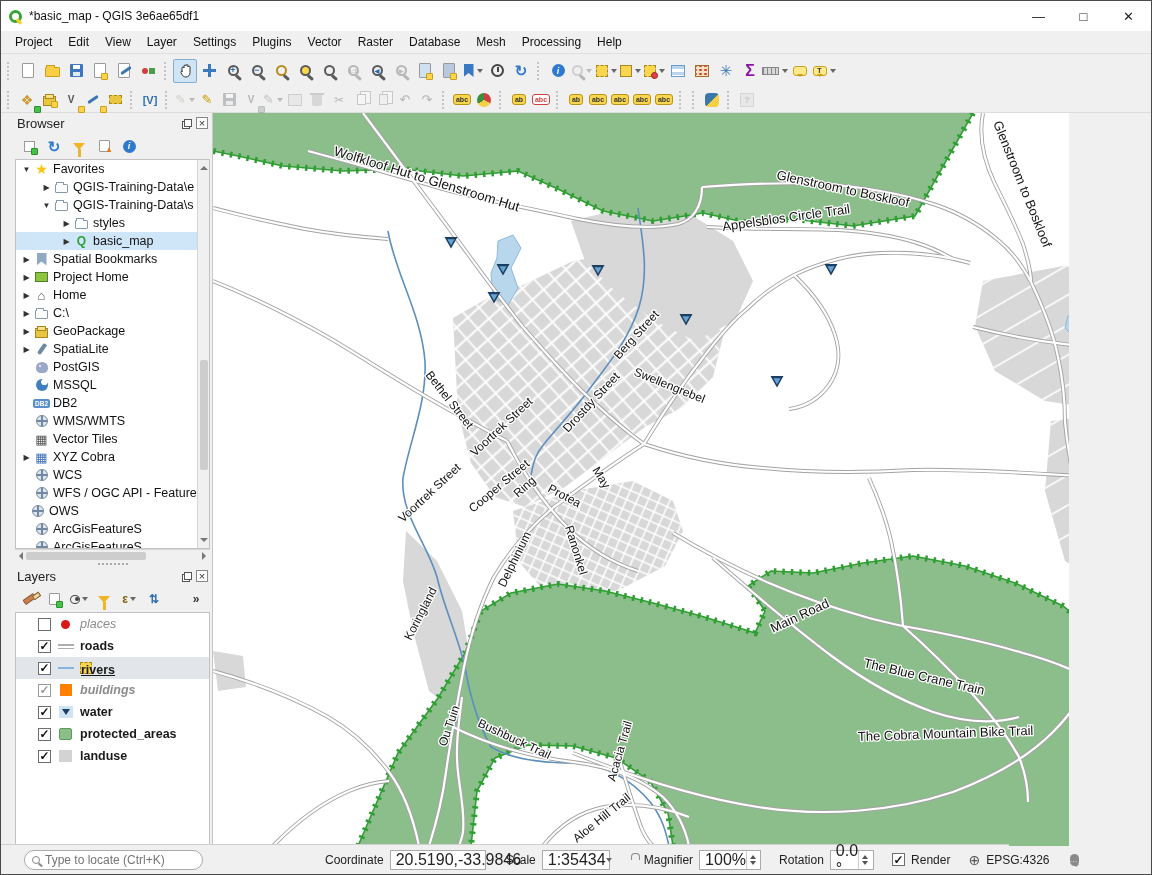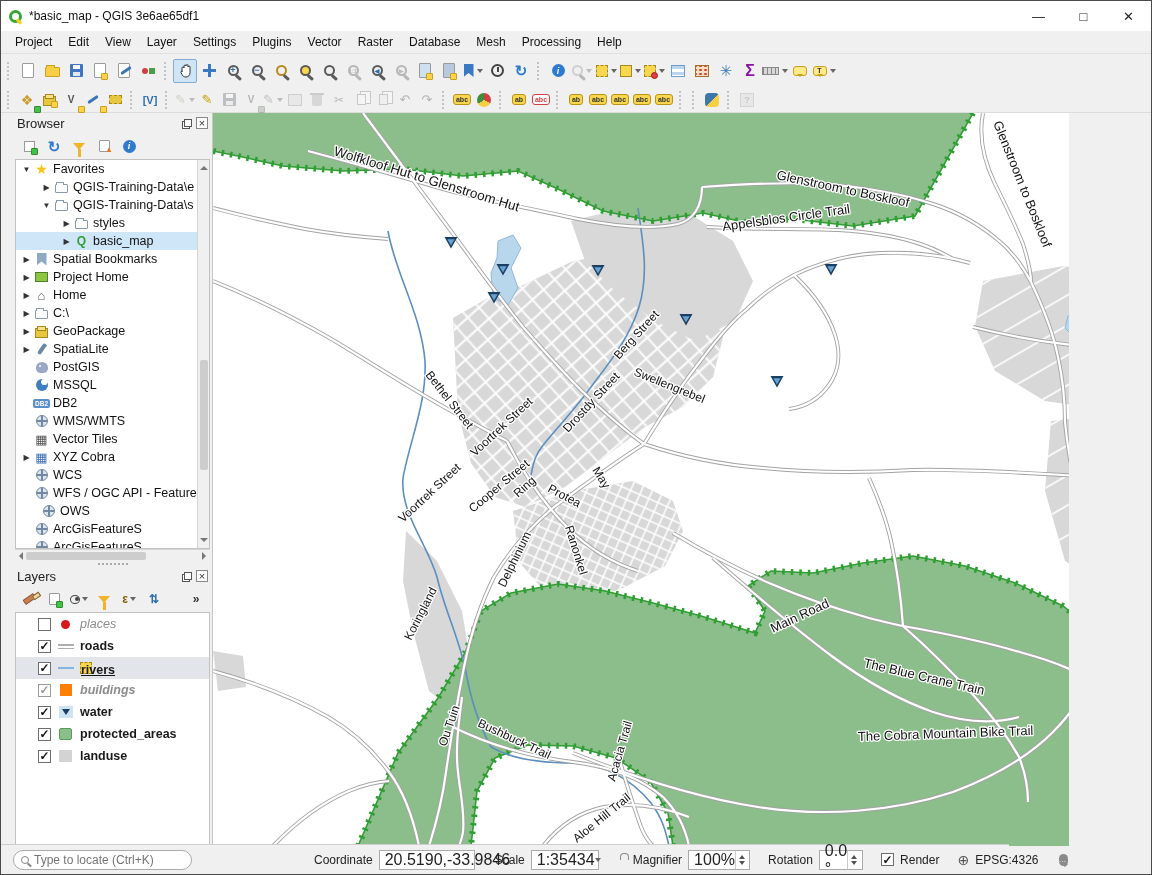--- a/index.html
+++ b/index.html
@@ -133,21 +133,21 @@
 .sym-bld{width:12px;height:12px;background:#ff8000}
 .sym-water{width:14px;height:12px;background:#cfe4f2;display:flex;align-items:center;justify-content:center}
 .sym-water i{width:0;height:0;border-left:4px solid transparent;border-right:4px solid transparent;border-top:6px solid #1b3f63}
 .sym-prot{width:13px;height:12px;background:#8cbe8b;border:1px solid #55a055;border-radius:2px}
 .sym-land{width:13px;height:12px;background:#d3d3d3}
 
 .map{flex:1;position:relative;background:#fff;overflow:hidden}
 .map svg{display:block}
 .ml{font-family:"Liberation Sans",sans-serif;fill:#111;paint-order:stroke;stroke:#ffffff;stroke-width:2.6px;stroke-linejoin:round}
 
-.statusbar{position:absolute;left:0;bottom:0;width:1008px;height:30px;background:#f0f0f0;border-top:1px solid #cfcfcf;display:flex;align-items:center;font-size:12px;color:#222;padding:0 12px;gap:6px}
+.statusbar{position:absolute;left:0;bottom:0;width:1008px;height:30px;background:#f0f0f0;border-top:1px solid #cfcfcf;display:flex;align-items:center;font-size:12px;color:#222;padding:0 23px;gap:6px}
 .locate{width:195px;height:20px;border:1px solid #ababab;border-radius:10px;background:#fff;display:flex;align-items:center;padding:0 7px;gap:5px}
 .locate input{border:none;outline:none;font-size:12px;width:150px;font-family:"Liberation Sans",sans-serif;color:#333;background:transparent}
 .smag{width:8px;height:8px;border:1.5px solid #888;border-radius:50%;position:relative;flex:none}
 .smag::after{content:"";position:absolute;right:-4px;bottom:-3px;width:5px;height:1.5px;background:#888;transform:rotate(42deg)}
 .sb-field{height:20px;background:#fff;border:1px solid #ababab;display:flex;align-items:center;padding:0 5px;font-size:16px}
 .spin{display:flex;flex-direction:column;justify-content:center;gap:2px;border-left:1px solid #ccc;margin-left:4px;padding-left:3px;height:100%}
 .spin i{width:0;height:0;border:3px solid transparent}
 .spin .up{border-bottom:4px solid #555;border-top:none}
 .spin .dn{border-top:4px solid #555;border-bottom:none}
 .lock{width:10px;height:8px;background:#8a8a8a;border-radius:1px;position:relative;margin-top:4px}
@@ -585,21 +585,21 @@
           </span>
           <span class="tlbl">WCS</span>
         </div>
       <div class="trow" style="padding-left:4px">
           <span class="exp"></span>
           <span class="tico">
             <span class="globe"></span>
           </span>
           <span class="tlbl">WFS / OGC API - Feature</span>
         </div>
-      <div class="trow" style="padding-left:11px">
+      <div class="trow" style="padding-left:0">
           <span class="exp"></span>
           <span class="tico">
             <span class="globe"></span>
           </span>
           <span class="tlbl">OWS</span>
         </div>
       <div class="trow" style="padding-left:4px">
           <span class="exp"></span>
           <span class="tico">
             <span class="globe"></span>

